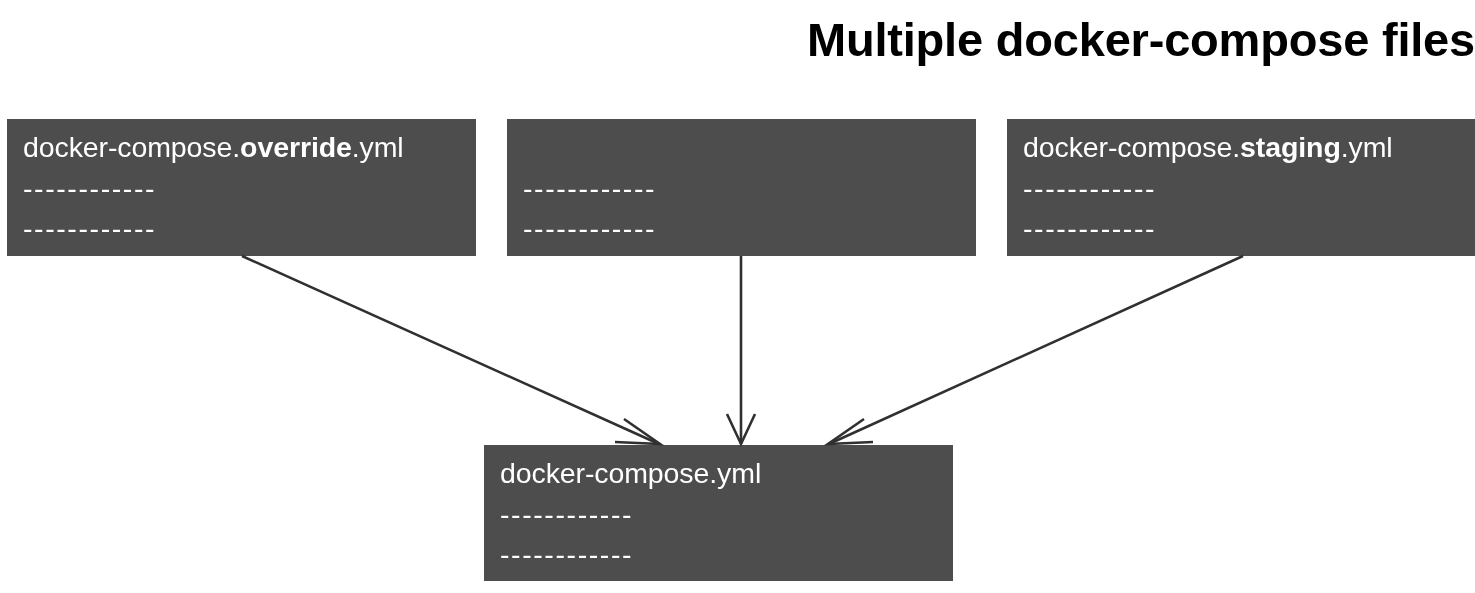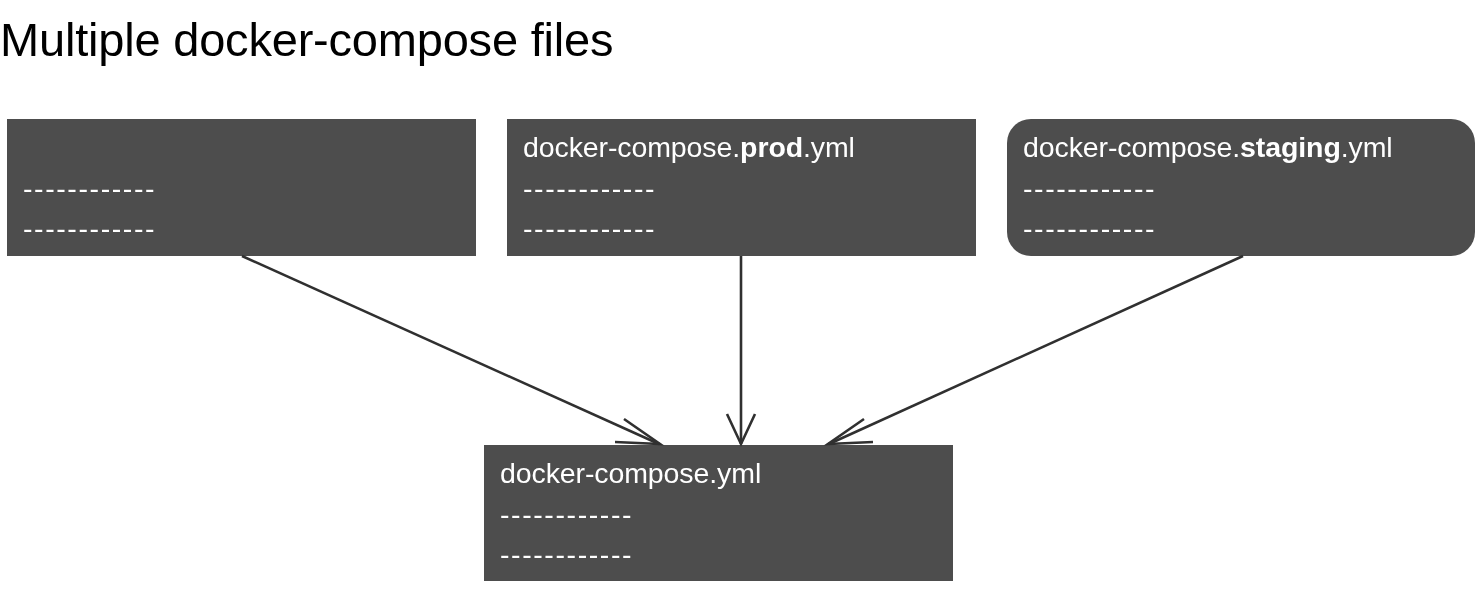--- a/index.html
+++ b/index.html
@@ -19,23 +19,23 @@
     background: #ffffff;
     overflow: hidden;
   }
 
   
   #diagram-title {
     position: absolute;
     left: 0;
     top: 9px;
     width: 1475px;
-    text-align: left;
+    text-align: right;
     font-size: 47px;
-    font-weight: 400;
+    font-weight: 700;
     line-height: 62px;
     color: #000000;
     letter-spacing: -0.2px;
     white-space: nowrap;
   }
 
   
   .file-box {
     position: absolute;
     background: #4d4d4d;
@@ -65,21 +65,21 @@
     color: #ffffff;
     font-weight: 400;
     white-space: nowrap;
     letter-spacing: 1.6px;
   }
   .file-box .dash-line.row1 { top: 53px; }
   .file-box .dash-line.row2 { top: 93px; }
 
   #box-override { left: 7px;    top: 119px; width: 469px; height: 137px; }
   #box-prod     { left: 507px;  top: 119px; width: 469px; height: 137px; }
-  #box-staging  { left: 1007px; top: 119px; width: 468px; height: 137px; border-radius: 24px; }
+  #box-staging  { left: 1007px; top: 119px; width: 468px; height: 137px; }
   #box-base     { left: 484px;  top: 445px; width: 469px; height: 136px; }
 
   
   #arrow-layer {
     position: absolute;
     left: 0;
     top: 0;
     width: 1475px;
     height: 593px;
     pointer-events: none;
@@ -92,26 +92,26 @@
   }
 </style>
 </head>
 <body>
 
 <div id="canvas">
 
   <div id="diagram-title">Multiple docker-compose files</div>
 
   <div class="file-box" id="box-override">
+    <div class="file-name"><span>docker-compose.</span><b>override</b><span>.yml</span></div>
     <div class="dash-line row1">------------</div>
     <div class="dash-line row2">------------</div>
   </div>
 
   <div class="file-box" id="box-prod">
-    <div class="file-name"><span>docker-compose.</span><b>prod</b><span>.yml</span></div>
     <div class="dash-line row1">------------</div>
     <div class="dash-line row2">------------</div>
   </div>
 
   <div class="file-box" id="box-staging">
     <div class="file-name"><span>docker-compose.</span><b>staging</b><span>.yml</span></div>
     <div class="dash-line row1">------------</div>
     <div class="dash-line row2">------------</div>
   </div>
 

